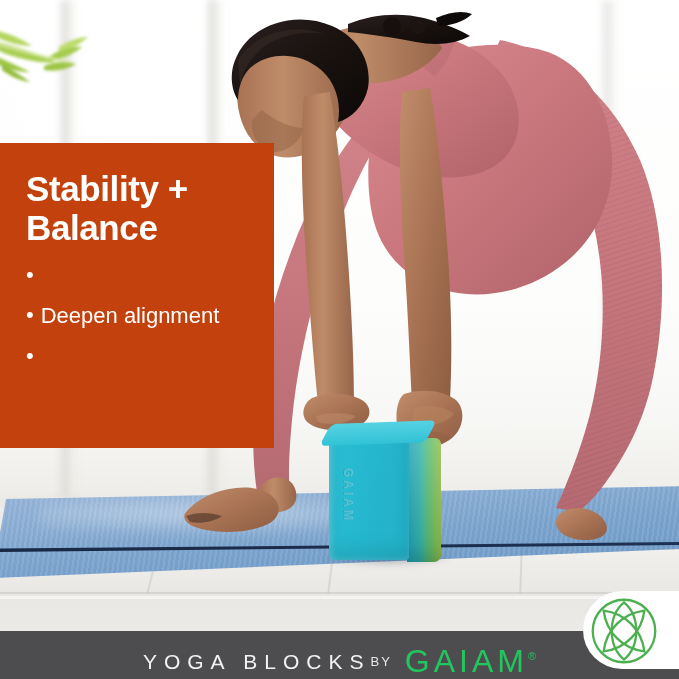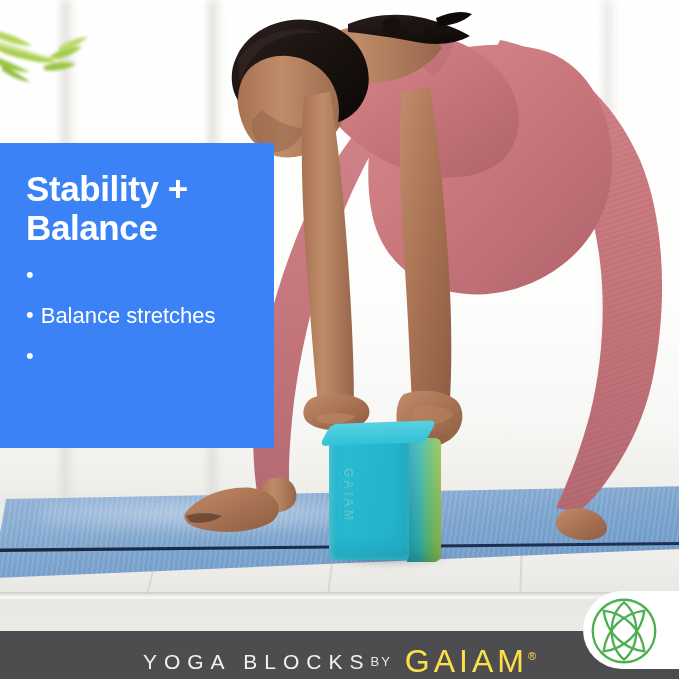--- a/index.html
+++ b/index.html
@@ -124,21 +124,21 @@
   }
   .block-shadow {
     position:absolute; left:322px; top:548px; width:132px; height:18px;
     background:radial-gradient(ellipse at 50% 50%,rgba(25,45,75,.40),rgba(25,45,75,0) 72%);
     filter:blur(3px);
   }
 
   
   .panel {
     position:absolute; left:0; top:143px; width:274px; height:305px;
-    background:#3b82f6;
+    background:#c2410c;
     padding:26px 18px 0 26px;
     color:#fff;
   }
   .panel-head {
     font-size:35px; line-height:1.12; font-weight:700;
     letter-spacing:-0.4px;
     margin-bottom:16px;
     white-space:pre-line;
   }
   .bullets { list-style:none; }
@@ -158,21 +158,21 @@
   }
   .banner-inner { display:flex; align-items:center; }
   .banner-yb {
     font-size:21px; letter-spacing:7px; color:#f2f2f2; font-weight:400;
   }
   .banner-by {
     font-size:13px; letter-spacing:2px; color:#e6e6e6; margin:0 13px 0 0;
     font-weight:400;
   }
   .banner-brand {
-    font-size:32px; letter-spacing:4px; color:#fde047; font-weight:400;
+    font-size:32px; letter-spacing:4px; color:#22c55e; font-weight:400;
     position:relative;
   }
   .banner-reg {
     font-size:11px; vertical-align:super; letter-spacing:0;
   }
   .logo-tab {
     position:absolute; left:583px; top:591px; width:96px; height:78px;
     background:#fff;
     border-radius:40px 0 0 40px;
   }
@@ -341,21 +341,21 @@
 
   <div class="panel">
     <div class="panel-head">Stability +
 Balance</div>
     <ul class="bullets">
       <li>
         <span class="dot">•</span>
       </li>
       <li>
         <span class="dot">•</span>
-        <span class="txt">Balance stretches</span>
+        <span class="txt">Deepen alignment</span>
       </li>
       <li>
         <span class="dot">•</span>
       </li>
     </ul>
   </div>
 
   <div class="banner-top-hl"></div>
   <div class="banner">
     <div class="banner-inner">

